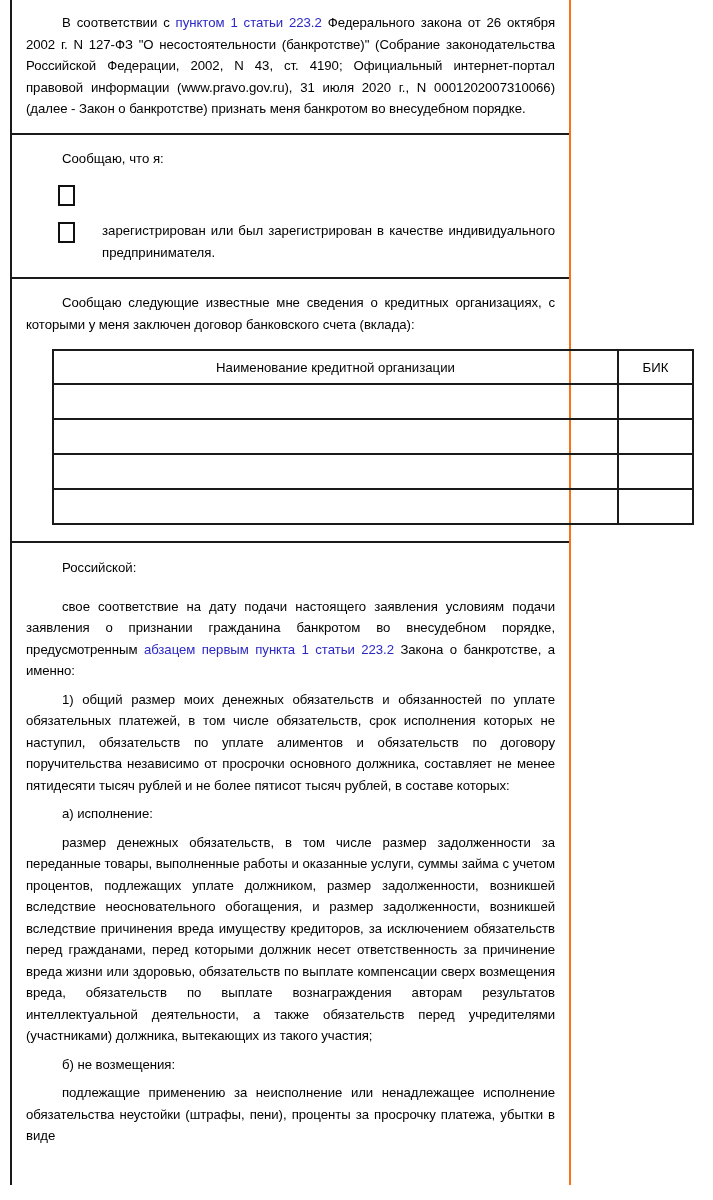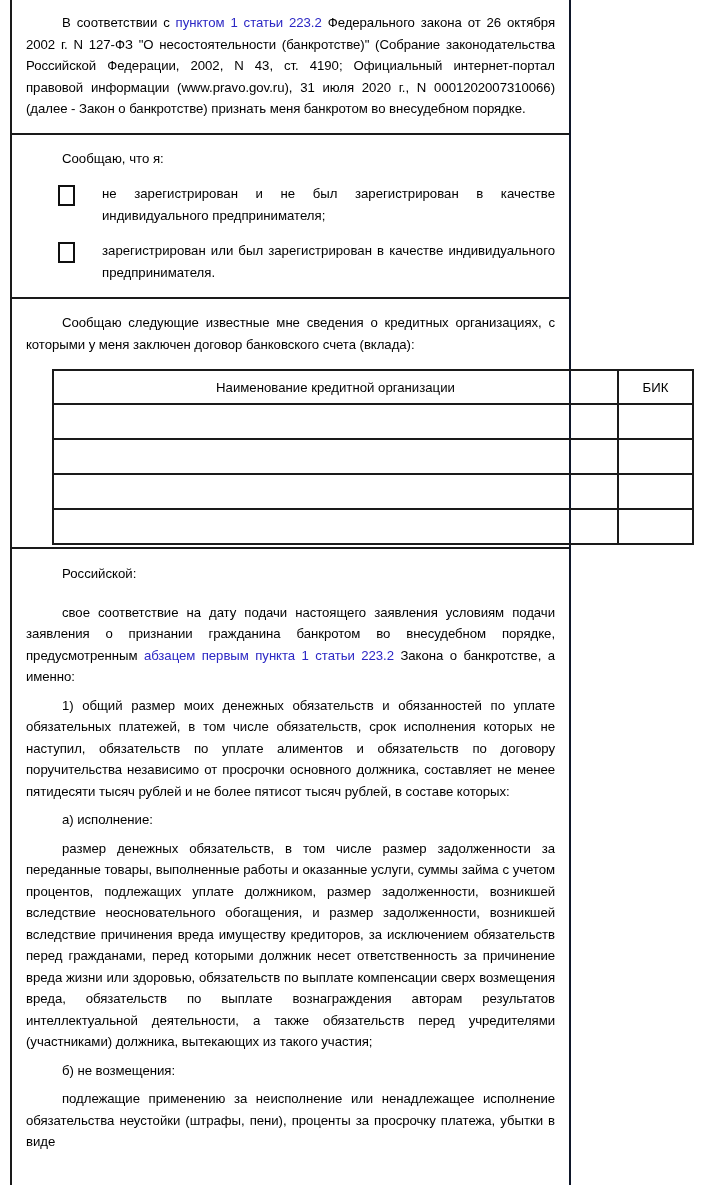--- a/index.html
+++ b/index.html
@@ -25,21 +25,21 @@
 
   
   .doc-frame {
     position: absolute;
     left: 10px;
     top: 0;
     width: 561px;
     height: 1185px;
     box-sizing: border-box;
     border-left: 2px solid #1a1a1a;
-    border-right: 2px solid #0f172a;
+    border-right: 2px solid #f97316;
   }
 
   .section {
     box-sizing: border-box;
     padding: 0 14px;
   }
   .section--ruled-top {
     border-top: 2px solid #1a1a1a;
   }
 
@@ -97,21 +97,21 @@
     margin-left: 27px;
     font-size: 13.2px;
     line-height: 21.5px;
     text-align: justify;
     text-align-last: left;
   }
 
   
   .block-banks {
     padding-top: 13px;
-    padding-bottom: 2px;
+    padding-bottom: 16px;
   }
   table.banks {
     width: 640px;
     margin: 14px 0 0 26px;
     border-collapse: collapse;
     table-layout: fixed;
   }
   table.banks th,
   table.banks td {
     border: 2px solid #1a1a1a;
@@ -152,21 +152,20 @@
 
     <div class="section block-preamble">
       <p class="para"><span>В соответствии с </span><a class="ref" href="#">пунктом 1 статьи 223.2</a><span> Федерального закона от 26 октября 2002 г. N 127-ФЗ "О несостоятельности (банкротстве)" (Собрание законодательства Российской Федерации, 2002, N 43, ст. 4190; Официальный интернет-портал правовой информации (www.pravo.gov.ru), 31 июля 2020 г., N 0001202007310066) (далее - Закон о банкротстве) признать меня банкротом во внесудебном порядке.</span></p>
     </div>
 
     <div class="section section--ruled-top block-declare">
       <p class="declare-lead">Сообщаю, что я:</p>
 
       <div class="checkbox-row">
         <span class="checkbox-box"></span>
-        <span class="checkbox-label">не зарегистрирован и не был зарегистрирован в качестве индивидуального предпринимателя;</span>
       </div>
 
       <div class="checkbox-row">
         <span class="checkbox-box"></span>
         <span class="checkbox-label">зарегистрирован или был зарегистрирован в качестве индивидуального предпринимателя.</span>
       </div>
     </div>
 
     <div class="section section--ruled-top block-banks">
       <p class="para">Сообщаю следующие известные мне сведения о кредитных организациях, с которыми у меня заключен договор банковского счета (вклада):</p>

